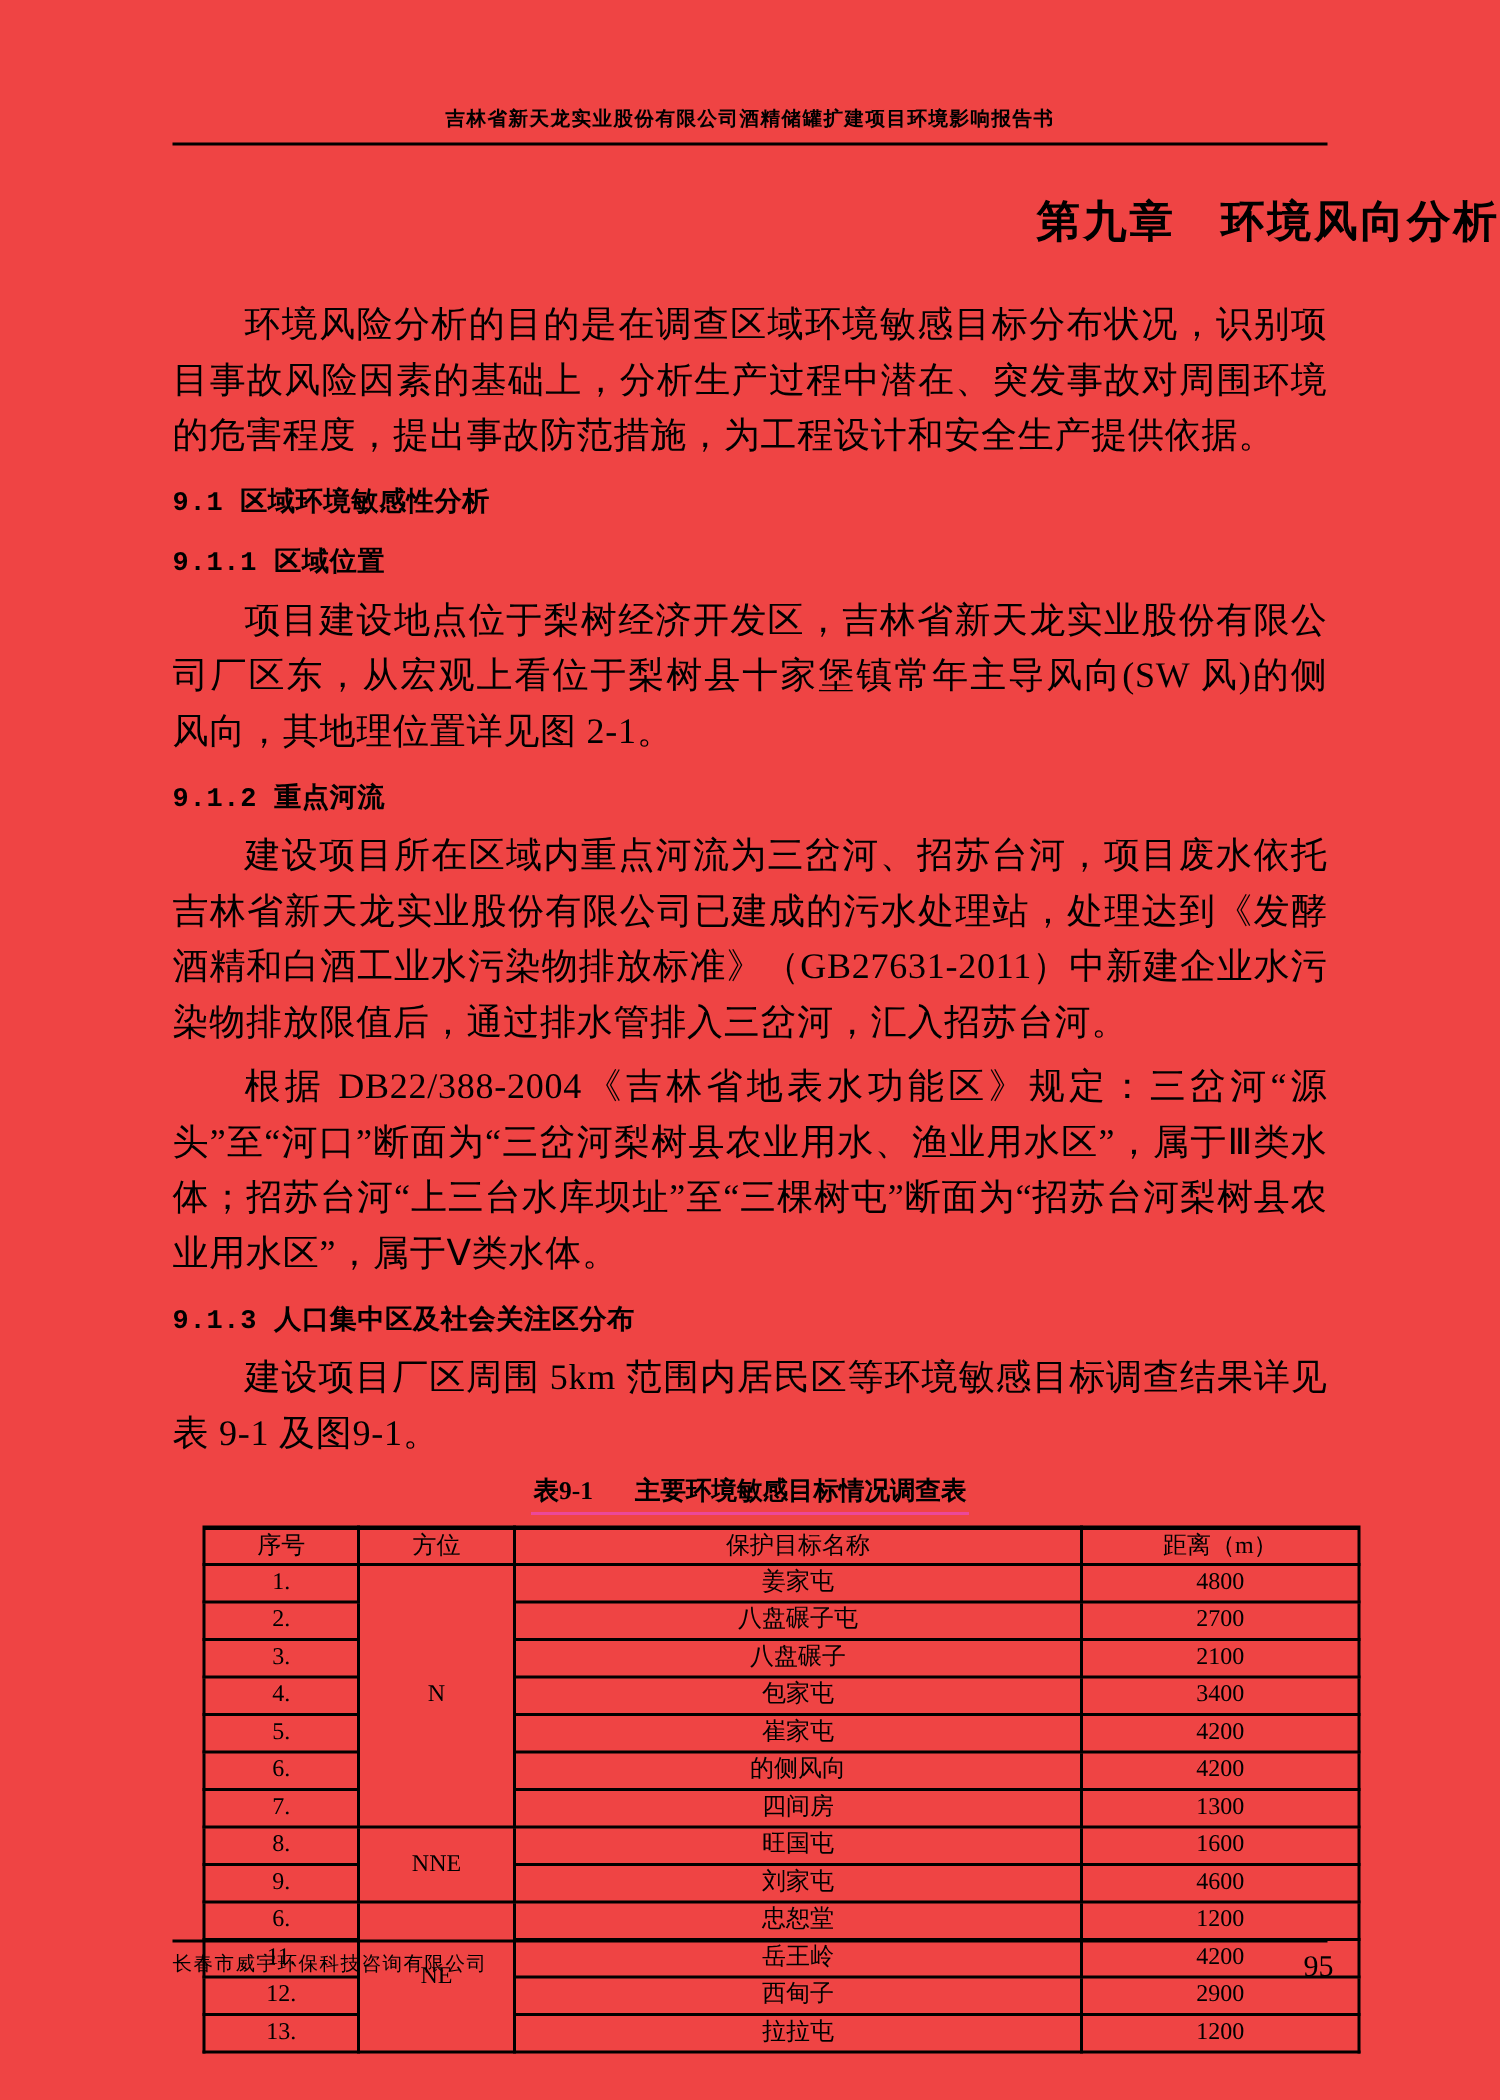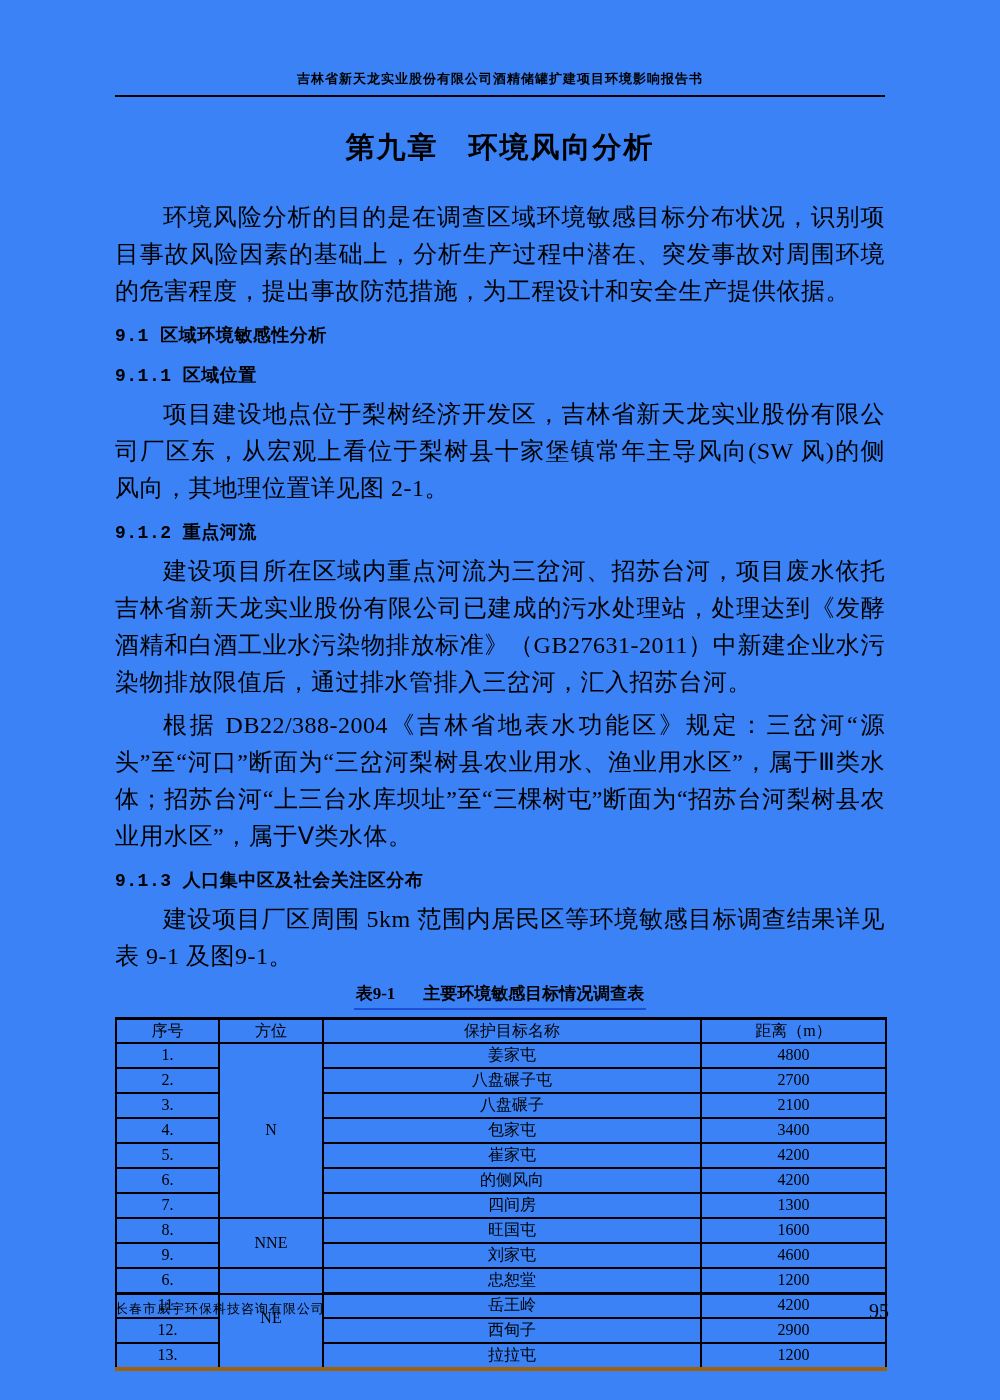--- a/index.html
+++ b/index.html
@@ -1,49 +1,49 @@
 <!DOCTYPE html>
 <html><head>
 <meta charset="utf-8">
 <style>
   html,body{margin:0;padding:0;background:#ffffff;}
   .page{
-    position:relative;width:1000px;height:1400px;background:#3b82f6;color:#000;
+    position:relative;width:1000px;height:1400px;background:#ef4444;color:#000;
     font-family:"Liberation Serif",serif;overflow:hidden;
   }
   
   .page-header{
     position:absolute;top:70px;left:115px;width:770px;text-align:center;
     font-size:13px;font-weight:bold;letter-spacing:1px;
     padding-bottom:7px;border-bottom:2px solid #000;
   }
   
   .chapter-title{
-    position:absolute;top:128px;left:0;width:100%;margin:0;text-align:center;
+    position:absolute;top:128px;left:0;width:100%;margin:0;text-align:right;
     font-size:29px;font-weight:bold;letter-spacing:2px;
   }
   .title-gap{display:inline-block;width:30px;}
   
   .content{position:absolute;top:199px;left:115px;width:770px;}
   .para{
     margin:0 0 6px 0;font-size:24px;line-height:37px;
     text-align:justify;text-indent:2em;letter-spacing:0.5px;
   }
   .heading{
     font-size:18px;font-weight:bold;line-height:40px;margin:0;
     font-family:Liberation Mono, monospace;letter-spacing:0.5px;
   }
   
   .table-caption{text-align:center;font-size:17px;font-weight:bold;margin:2px 0 0 0;line-height:26px;}
-  .caption-underline{display:inline-block;border-bottom:2px solid #1d4ed8;padding:0 2px 1px 2px;}
+  .caption-underline{display:inline-block;border-bottom:2px solid #ec4899;padding:0 2px 1px 2px;}
   .caption-gap{display:inline-block;width:28px;}
   
   table.targets{
     border-collapse:collapse;width:770px;table-layout:fixed;margin-top:7px;
-    border-top:3px solid #000;border-bottom:4px solid #a16207;
+    border-top:3px solid #000;border-bottom:2px solid #a16207;margin-left:20px;
   }
   table.targets th,table.targets td{
     border:2px solid #000;height:23px;padding:0 2px;
     font-size:16px;font-weight:normal;text-align:center;vertical-align:middle;line-height:1.05;
   }
   table.targets th{height:22px;}
   
   .page-footer{
     position:absolute;top:1293px;left:115px;width:770px;
     border-top:2px solid #000;padding-top:5px;font-size:13px;

